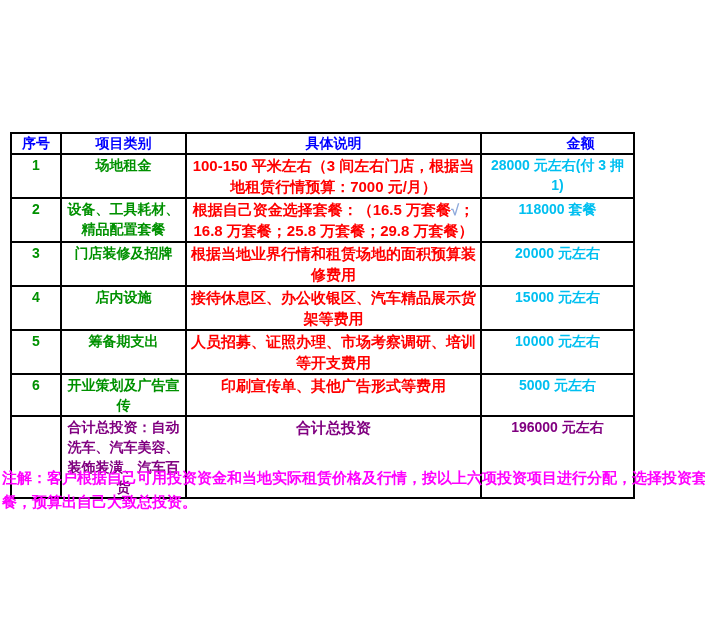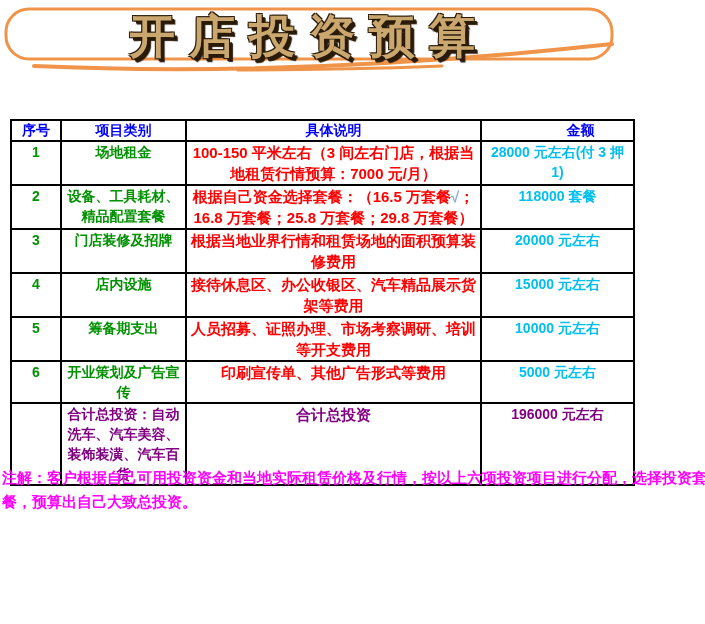--- a/index.html
+++ b/index.html
@@ -20,21 +20,21 @@
       -1px  1px 0 #2A1A08, 1px  1px 0 #2A1A08,
        3px  3px 0 #2A1A08, 4px  4px 1px #2A1A08;
     white-space:nowrap;
   }
 
   
   #intro{position:absolute;left:22px;top:86px;width:670px;
          font-size:15px;font-weight:bold;color:#000;}
 
   
-  #budget-table{position:absolute;left:10px;top:119px;width:623px;
+  #budget-table{position:absolute;left:10px;top:132px;width:623px;
                 border-collapse:collapse;table-layout:fixed;}
   #budget-table col.col-no{width:50px;}
   #budget-table col.col-cat{width:125px;}
   #budget-table col.col-det{width:295px;}
   #budget-table col.col-amt{width:153px;}
   #budget-table th,#budget-table td{
     border:2px solid #000;padding:0 2px;
     font-size:14px;font-weight:bold;line-height:20px;
     text-align:center;vertical-align:top;overflow:hidden;
   }
@@ -58,28 +58,20 @@
           font-size:34px;font-weight:bold;letter-spacing:0px;
           color:#2E1F10;
           text-shadow:-2px 2px 0 #A58550,-3px 3px 0 #A58550,1px 1px 0 #120B04;
           white-space:nowrap;}
 </style>
 </head>
 <body>
 
 <div id="page">
 
-  <div id="banner">
-    <svg width="705" height="84" viewBox="0 0 705 84">
-      <rect x="6" y="9" width="606" height="50" rx="23" ry="23" fill="none" stroke="#F0944A" stroke-width="3"></rect>
-      <path d="M34,66 Q300,78 612,44" fill="none" stroke="#F0944A" stroke-width="4" stroke-linecap="round"></path>
-      <path d="M238,70 q104,0 204,-4" fill="none" stroke="#F0944A" stroke-width="3" stroke-linecap="round"></path>
-    </svg>
-    <div id="banner-title">开店投资预算</div>
-  </div>
 
 
   <table id="budget-table">
     <colgroup>
       <col class="col-no">
         <col class="col-cat">
         <col class="col-det">
         <col class="col-amt">
     </colgroup>
     <thead>

